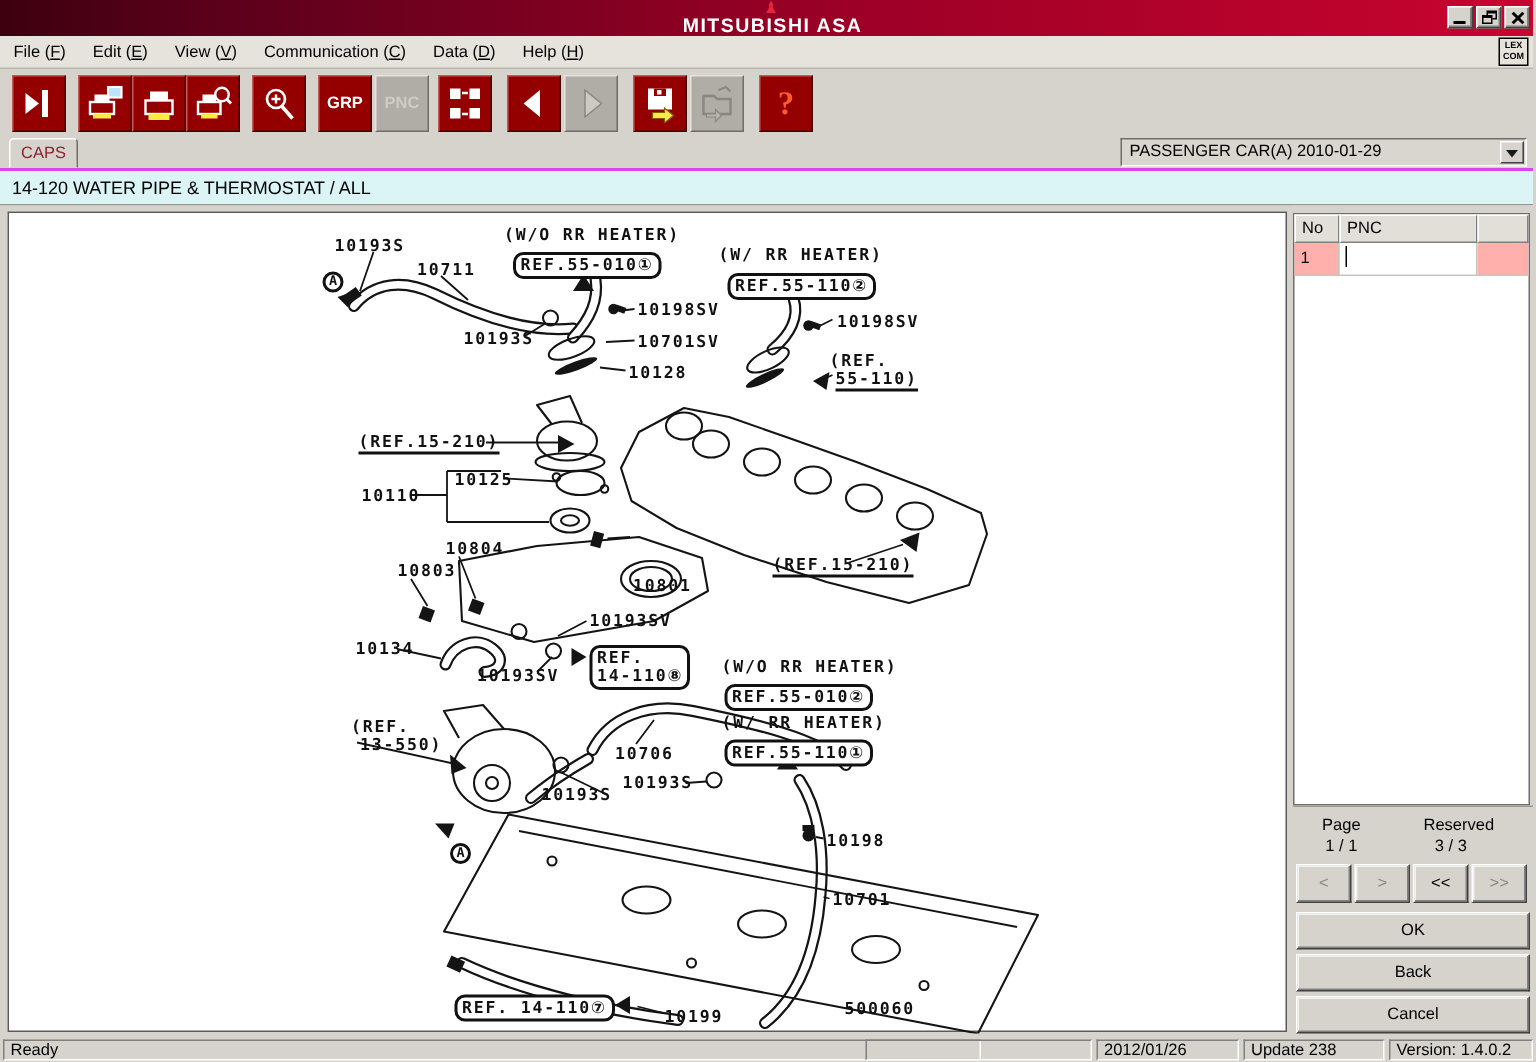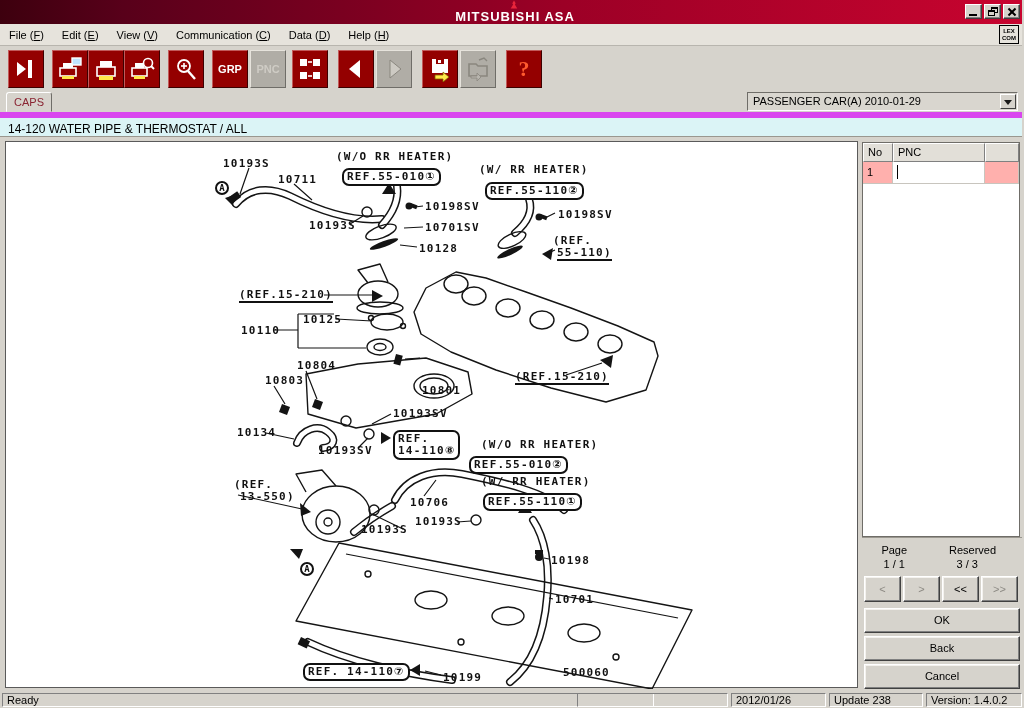--- a/index.html
+++ b/index.html
@@ -51,21 +51,21 @@
   .combo { position:absolute; left:747px; top:2px; width:271px; height:19px; background:#d9d6cf;
     border:1px solid; border-color:#6f6d68 #ffffff #ffffff #6f6d68;
     font-size:11px; color:#000; line-height:17px; padding-left:5px; }
   .combo-btn { position:absolute; right:1px; top:1px; width:16px; height:15px; background:#d6d3cc;
     border:1px solid; border-color:#ffffff #404040 #404040 #ffffff; }
   .combo-btn::after { content:""; position:absolute; left:3px; top:5px;
     border:4px solid transparent; border-top:5px solid #1a1a1a; }
 
   
   .sectionbar { position:absolute; left:0; top:112px; width:1024px; height:25px; background:#dbf4f6;
-    border-top:6px solid #d946ef; border-bottom:1px solid #9a978f;
+    border-top:2px solid #d946ef; border-bottom:1px solid #9a978f;
     font-size:12px; color:#000; line-height:23px; padding-left:8px; }
 
   
   .main { position:absolute; left:0; top:137px; width:1024px; height:554px; background:#d6d3cc; }
   .diagram { position:absolute; left:5px; top:4px; width:853px; height:547px; background:#fff;
     border:1px solid #5a5a5a; }
   .diagram svg.art { position:absolute; left:0; top:0; }
   .dlabel { position:absolute; font-family:"DejaVu Sans Mono","DejaVu Sans",monospace;
     font-weight:bold; font-size:11px; line-height:11px; letter-spacing:1.2px; color:#111;
     white-space:pre-line; }
@@ -364,21 +364,21 @@
           <div class="dlabel plain" style="left: 416px; top: 211px; margin-top: 32px;">10801</div>
           <div class="dlabel u" style="left: 509px; top: 229px;">(REF.15-210)</div>
           <div class="dlabel plain" style="left: 291px; top: 218px;">10804</div>
           <div class="dlabel plain" style="left: 259px; top: 233px;">10803</div>
           <div class="dlabel plain" style="left: 231px; top: 285px;">10134</div>
           <div class="dlabel plain" style="left: 387px; top: 266px;">10193SV</div>
           <div class="dlabel plain" style="left: 312px; top: 303px;">10193SV</div>
           <div class="dlabel box" style="left: 387px; top: 288px;">REF.
 14-110⑧</div>
           <div class="dlabel plain" style="left: 475px; top: 297px;">(W/O RR HEATER)</div>
-          <div class="dlabel box" style="left: 463px; top: 314px;">REF.55-010②</div>
+          <div class="dlabel box" style="left: 477px; top: 314px;">REF.55-010②</div>
           <div class="dlabel plain" style="left: 475px; top: 334px;">(W/ RR HEATER)</div>
           <div class="dlabel box" style="left: 477px; top: 351px;">REF.55-110①</div>
           <div class="dlabel plain" style="left: 228px; top: 337px;">(REF.</div>
           <div class="dlabel plain" style="left: 234px; top: 349px;">13-550)</div>
           <div class="dlabel plain" style="left: 404px; top: 355px;">10706</div>
           <div class="dlabel plain" style="left: 355px; top: 382px;">10193S</div>
           <div class="dlabel plain" style="left: 409px; top: 374px;">10193S</div>
           <div class="dlabel circle" style="left: 294px; top: 420px;">A</div>
           <div class="dlabel plain" style="left: 545px; top: 413px;">10198</div>
           <div class="dlabel plain" style="left: 549px; top: 452px;">10701</div>

